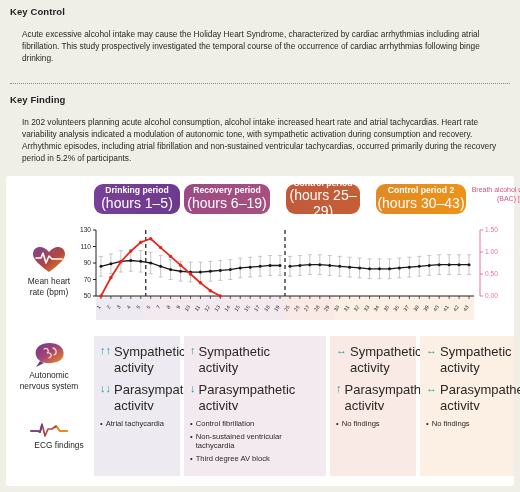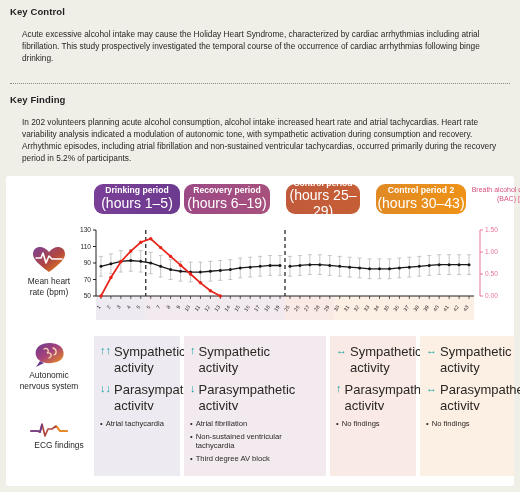--- a/index.html
+++ b/index.html
@@ -444,21 +444,21 @@
       <div id="ecg-cells" style="position:absolute;left:88px;top:0;width:420px;height:66px;">
           <div class="cell" style="left: 0px; width: 86px; background: rgb(238, 234, 241); padding: 9px 6px 0px; box-sizing: border-box;">
             <div class="bullet">
               <span class="dot">•</span>
               <span>Atrial tachycardia</span>
             </div>
           </div>
           <div class="cell" style="left: 90px; width: 142px; background: rgb(243, 234, 239); padding: 9px 6px 0px; box-sizing: border-box;">
             <div class="bullet">
               <span class="dot">•</span>
-              <span>Atrial fibrillation</span>
+              <span>Control fibrillation</span>
             </div>
             <div class="bullet">
               <span class="dot">•</span>
               <span>Non-sustained ventricular tachycardia</span>
             </div>
             <div class="bullet">
               <span class="dot">•</span>
               <span>Third degree AV block</span>
             </div>
           </div>

